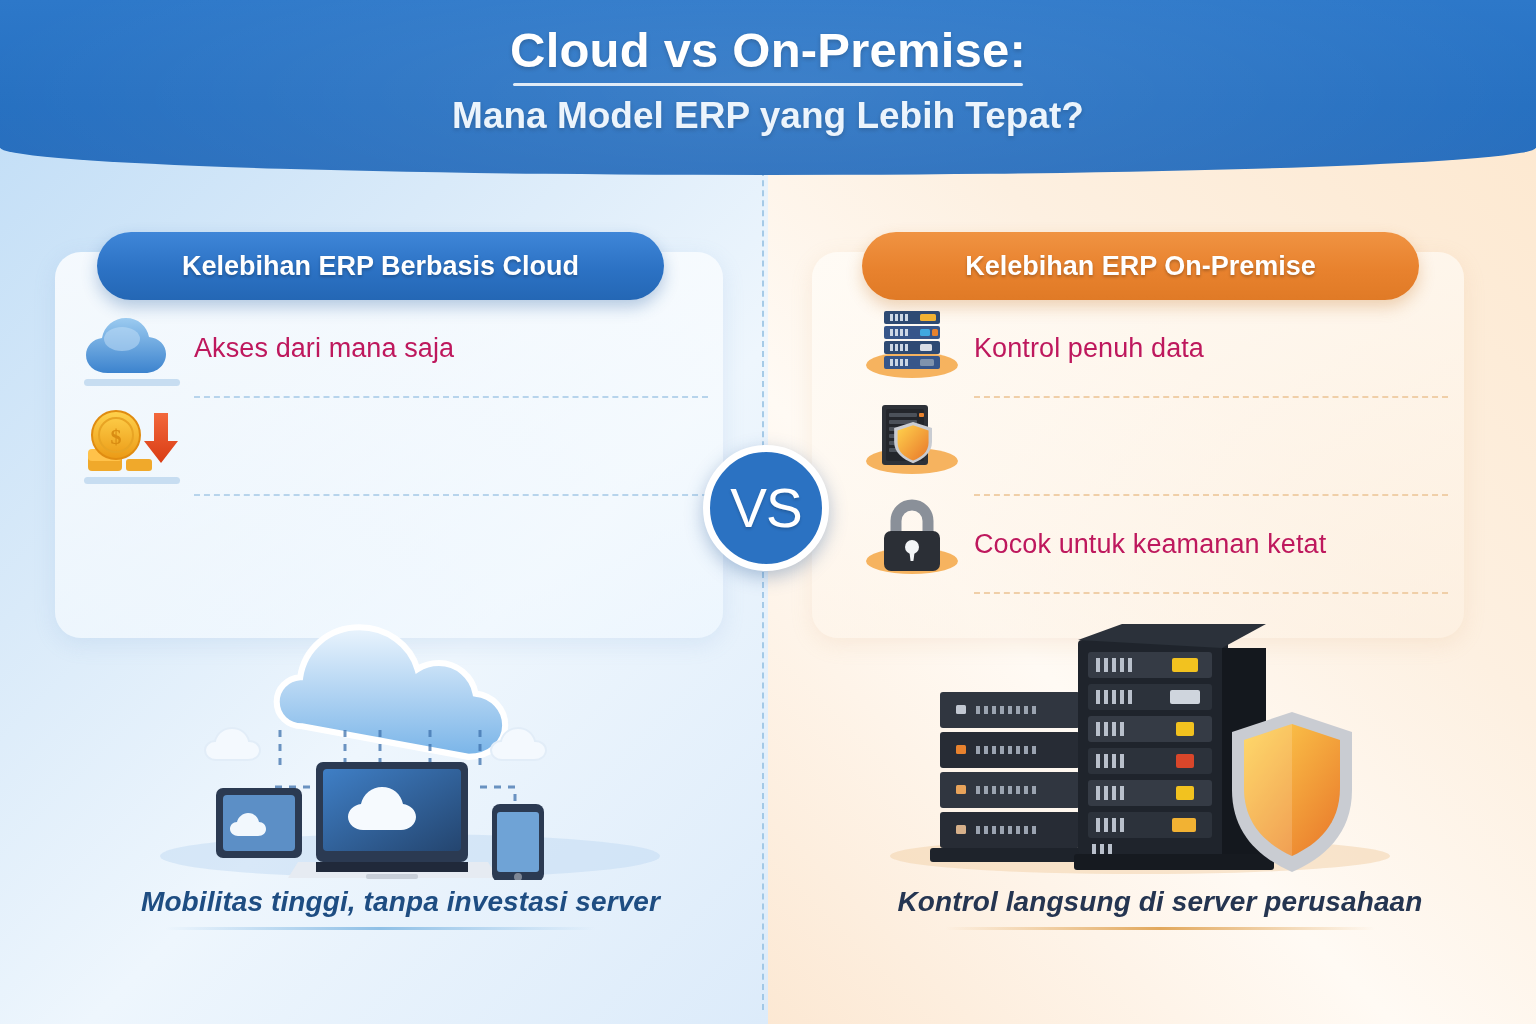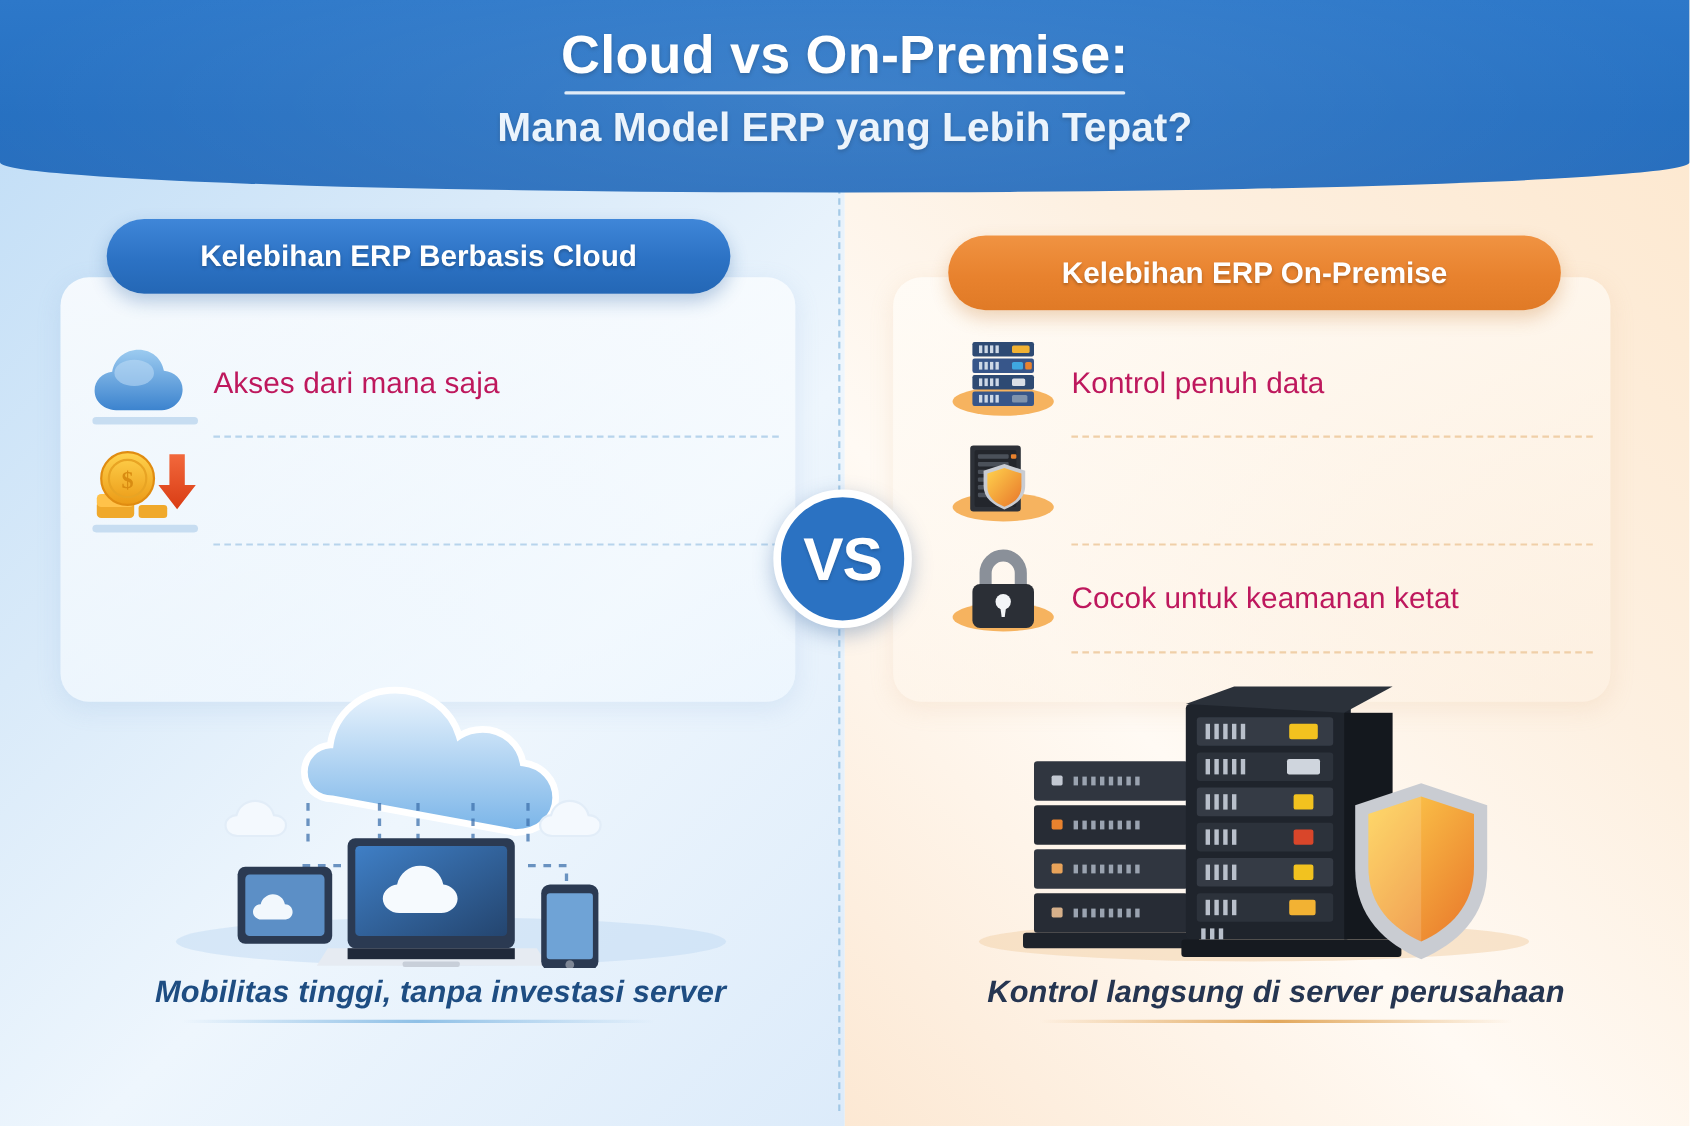--- a/index.html
+++ b/index.html
@@ -49,36 +49,35 @@
     background:rgba(255,255,255,.85); border-radius:2px;
   }
   .title-2{
     margin-top:9px;
     font-size:37px; font-weight:bold; color:#eaf3fc;
     text-shadow:0 2px 4px rgba(0,0,0,.20);
   }
 
   
   .pill{
-    position:absolute; top:199px; height:68px; border-radius:34px;
+    position:absolute; top:232px; height:68px; border-radius:34px;
     display:flex; align-items:center; justify-content:center;
     color:#fff; font-size:27px; font-weight:bold;
     text-shadow:0 2px 3px rgba(0,0,0,.25);
     z-index:6;
   }
   .pill-left{
     left:97px; width:567px;
     background:linear-gradient(180deg,#3f86d8 0%,#2c72c4 55%,#2467b5 100%);
     box-shadow:0 7px 16px rgba(30,90,160,.30);
   }
   .pill-right{
     left:862px; width:557px;
     background:linear-gradient(180deg,#f09342 0%,#e8822e 55%,#e07a26 100%);
     box-shadow:0 7px 16px rgba(200,120,40,.30);
-    margin-top:15px;
   }
 
   
   .card{
     position:absolute; top:252px; border-radius:26px; z-index:4;
   }
   .card-left{
     left:55px; width:668px; height:386px;
     background:linear-gradient(165deg,rgba(255,255,255,.80),rgba(240,248,255,.62));
     box-shadow:0 6px 22px rgba(120,160,210,.16);
@@ -121,21 +120,21 @@
   .vs{
     position:absolute; left:703px; top:445px; width:126px; height:126px;
     border-radius:50%;
     background:#2b72c2;
     border:7px solid #ffffff;
     box-shadow:0 6px 18px rgba(40,90,150,.35);
     display:flex; align-items:center; justify-content:center;
     z-index:20;
   }
   .vs span{
-    color:#fff; font-size:55px; font-weight:bold; letter-spacing:-1px;
+    color:#fff; font-size:55px; font-weight:normal; letter-spacing:-1px;
     text-shadow:0 2px 3px rgba(0,0,0,.18);
   }
 
   
   .illus{ position:absolute; z-index:6; }
   .illus-left{ left:120px; top:612px; width:580px; height:268px; }
   .illus-right{ left:860px; top:600px; width:560px; height:280px; }
 
   
   .caption{

